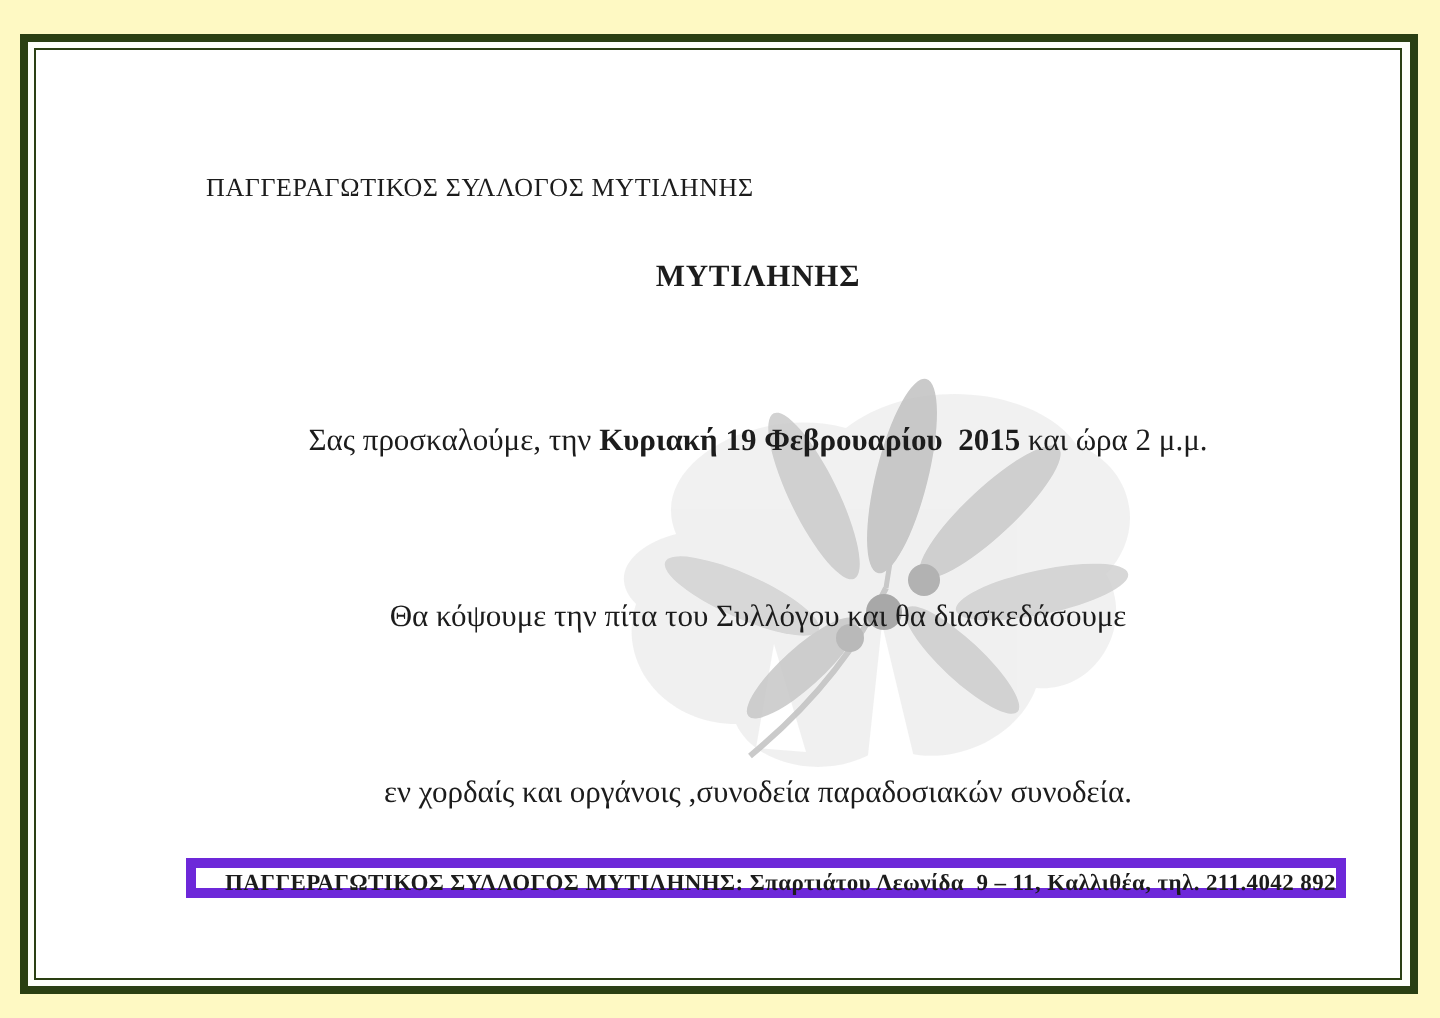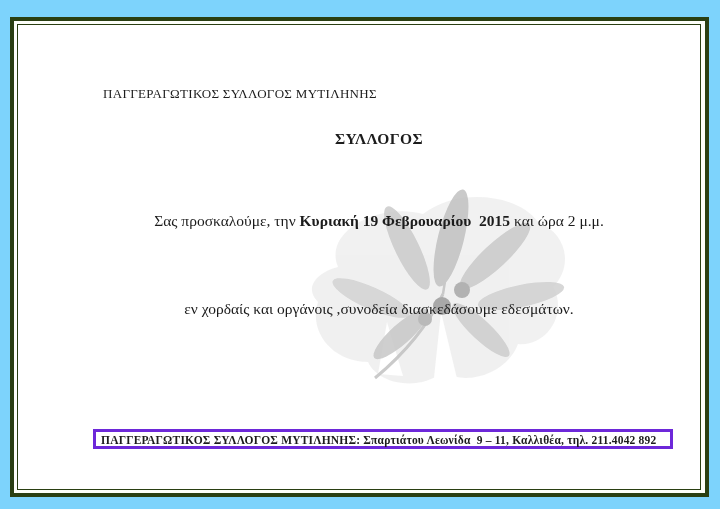--- a/index.html
+++ b/index.html
@@ -1,19 +1,19 @@
 <!DOCTYPE html>
 <html><head>
 <meta charset="utf-8">
 <style>
   html, body { margin: 0; padding: 0; background: #ffffff; }
   .page {
     position: relative;
     width: 720px; height: 509px;
-    background: #7dd3fc;
+    background: #fef9c3;
     overflow: hidden;
     font-family: "Liberation Serif", "DejaVu Serif", serif;
     color: #1c1c1c;
   }
   .frame-outer {
     position: absolute; left: 10px; top: 17px; width: 699px; height: 480px;
     border: 4px solid #2a3f12; box-sizing: border-box;
     background: #fdfef9;
   }
   .frame-inner {
@@ -36,22 +36,23 @@
   }
   .doc-body {
     position: absolute; left: 80px; right: 42px; top: 147px; z-index: 2;
     text-align: center; font-size: 15.5px; line-height: 29.4px;
     white-space: pre-wrap;
   }
   .doc-body .line { height: 29.4px; }
   .bold { font-weight: bold; }
   .footer-box {
     position: absolute; left: 93px; top: 429px; width: 580px; height: 20px;
-    z-index: 2; border: 3px solid #6d28d9; box-sizing: border-box;
+    z-index: 2; border: 5px solid #6d28d9; box-sizing: border-box;
     background: #ffffff;
+    text-align: right;
   }
   .footer-text {
     font-size: 11.5px; font-weight: bold; line-height: 17px;
     padding-left: 5px; letter-spacing: 0.2px; white-space: pre-wrap;
   }
 </style>
 </head>
 <body>
 
 <div class="page">
@@ -78,25 +79,26 @@
       <ellipse cx="118" cy="162" rx="10" ry="36" transform="rotate(-132 118 162)" fill="#989898"></ellipse>
       <ellipse cx="198" cy="158" rx="10" ry="38" transform="rotate(133 198 158)" fill="#a4a4a4"></ellipse>
       <circle cx="159" cy="134" r="9" fill="#4a4a4a"></circle>
       <circle cx="179" cy="118" r="8" fill="#5f5f5f"></circle>
       <circle cx="142" cy="147" r="7" fill="#6e6e6e"></circle>
     </g>
   </svg>
 
   <div class="org-header">ΠΑΓΓΕΡΑΓΩΤΙΚΟΣ ΣΥΛΛΟΓΟΣ ΜΥΤΙΛΗΝΗΣ</div>
 
-  <div class="doc-title">ΣΥΛΛΟΓΟΣ</div>
+  <div class="doc-title">ΜΥΤΙΛΗΝΗΣ</div>
 
   <div class="doc-body">
     <div class="line"><span>Σας προσκαλούμε, την </span><span class="bold">Κυριακή 19 Φεβρουαρίου  2015</span><span> και ώρα 2 μ.μ.</span></div>
-    <div class="line">εν χορδαίς και οργάνοις ,συνοδεία διασκεδάσουμε εδεσμάτων.</div>
+    <div class="line">Θα κόψουμε την πίτα του Συλλόγου και θα διασκεδάσουμε</div>
+    <div class="line">εν χορδαίς και οργάνοις ,συνοδεία παραδοσιακών συνοδεία.</div>
     
     
     
     
   </div>
 
   <div class="footer-box">
     <div class="footer-text">ΠΑΓΓΕΡΑΓΩΤΙΚΟΣ ΣΥΛΛΟΓΟΣ ΜΥΤΙΛΗΝΗΣ: Σπαρτιάτου Λεωνίδα  9 – 11, Καλλιθέα, τηλ. 211.4042 892</div>
   </div>
 

